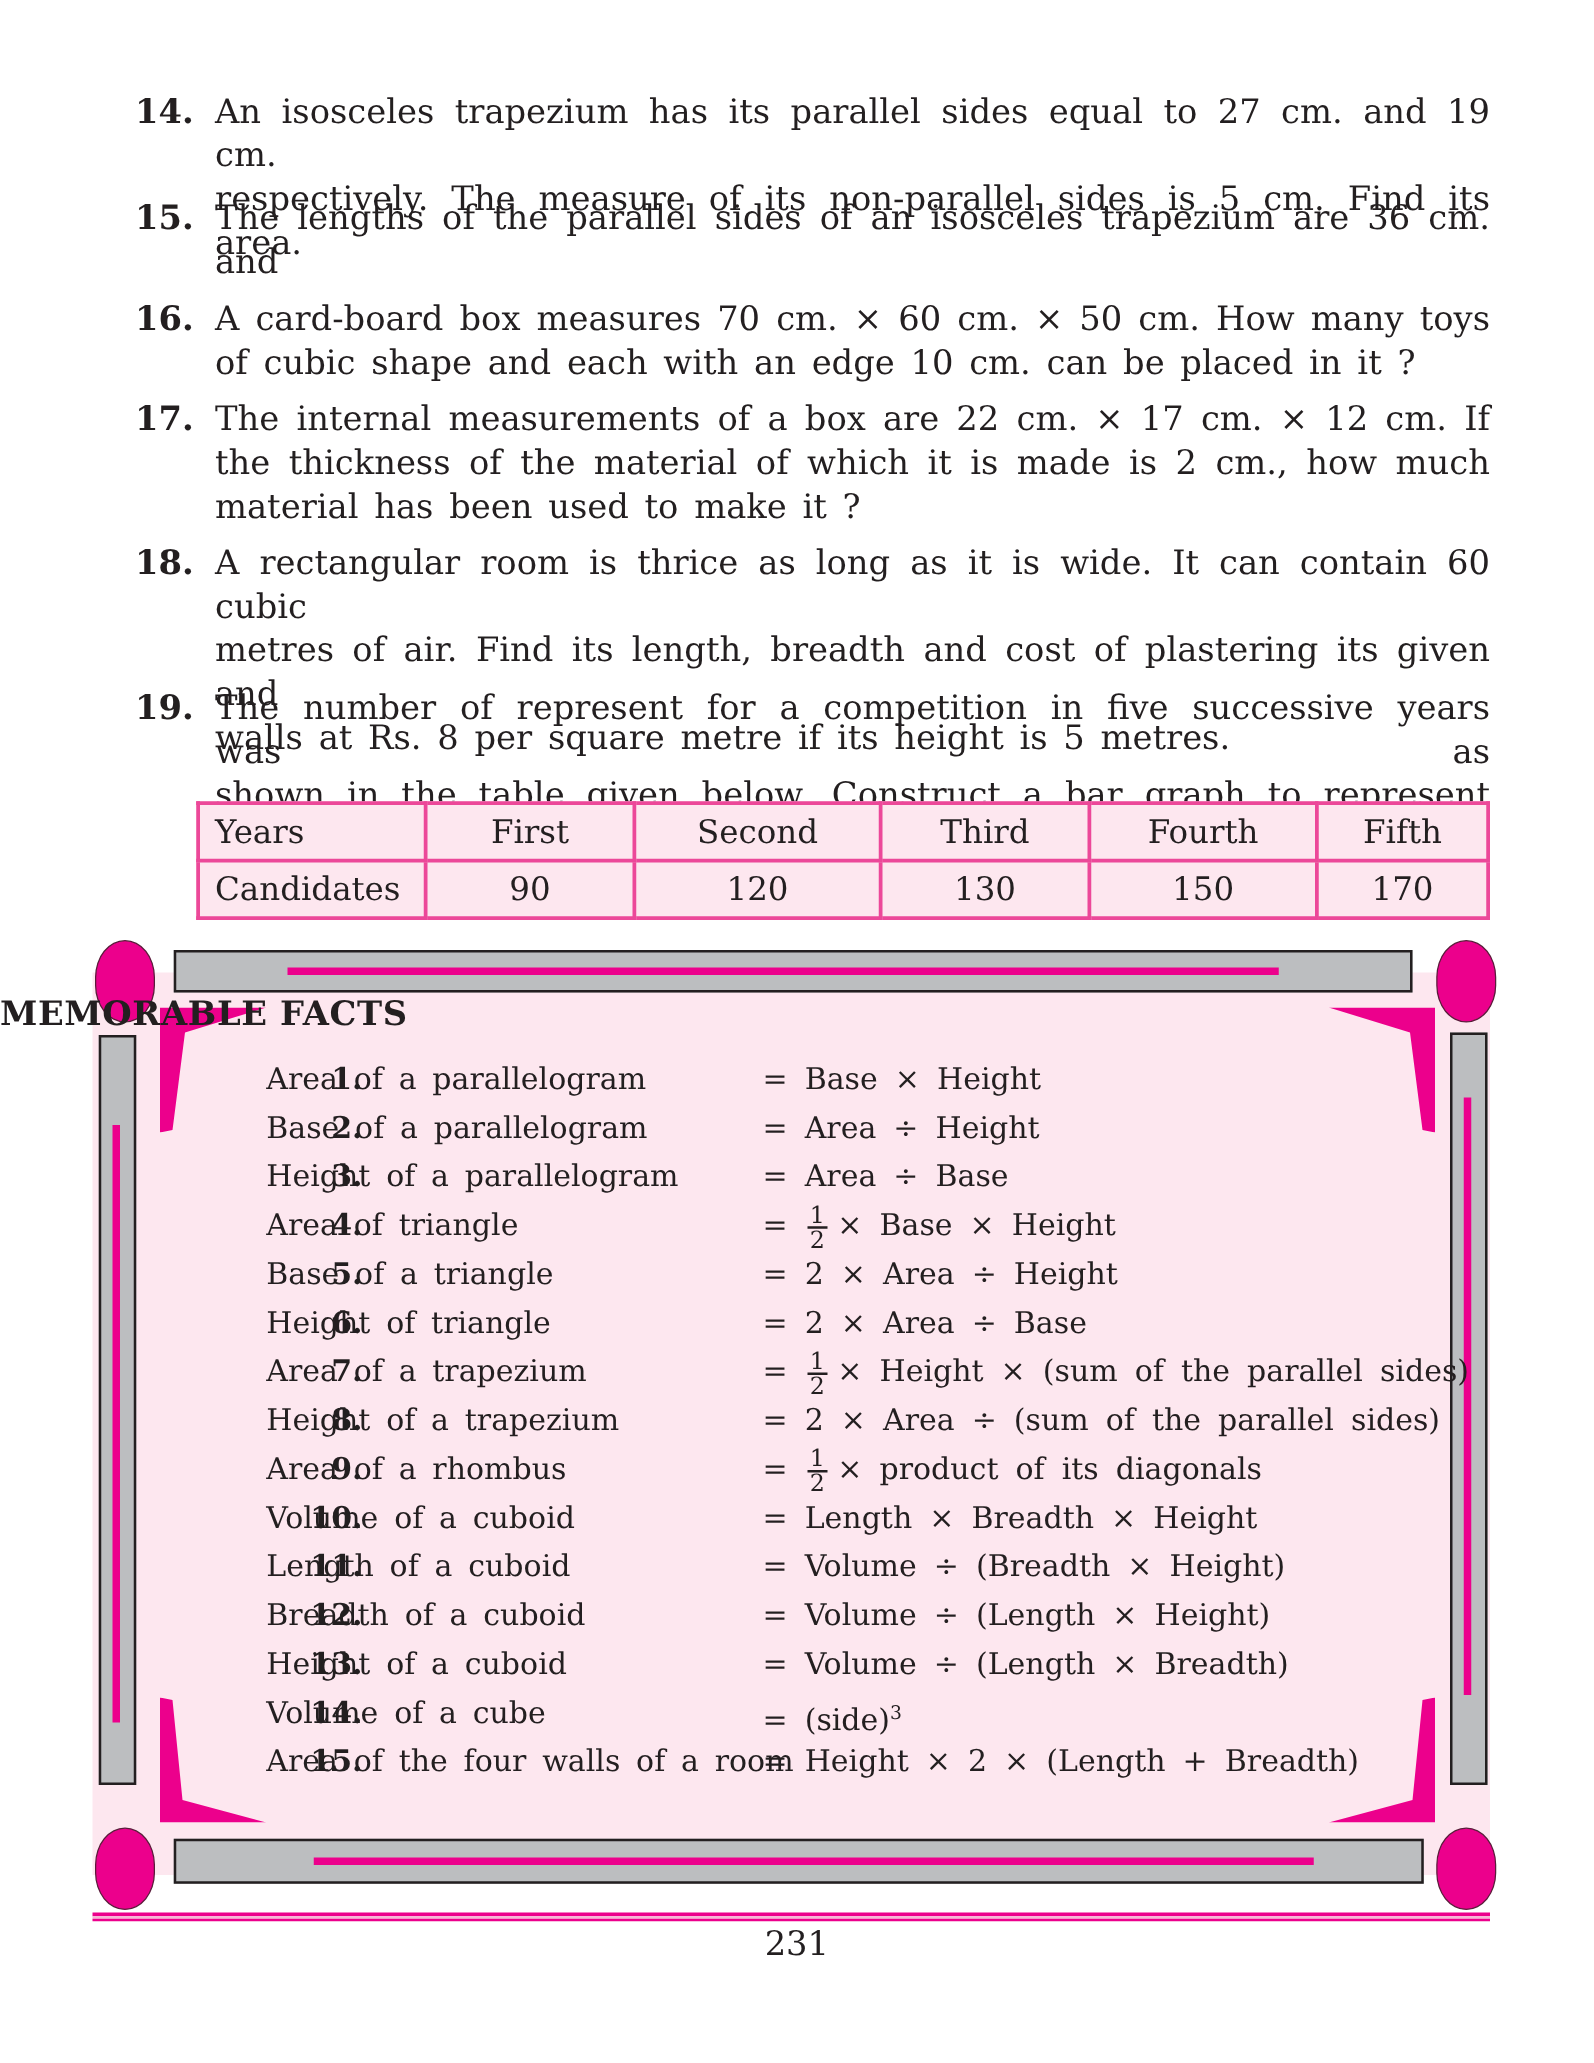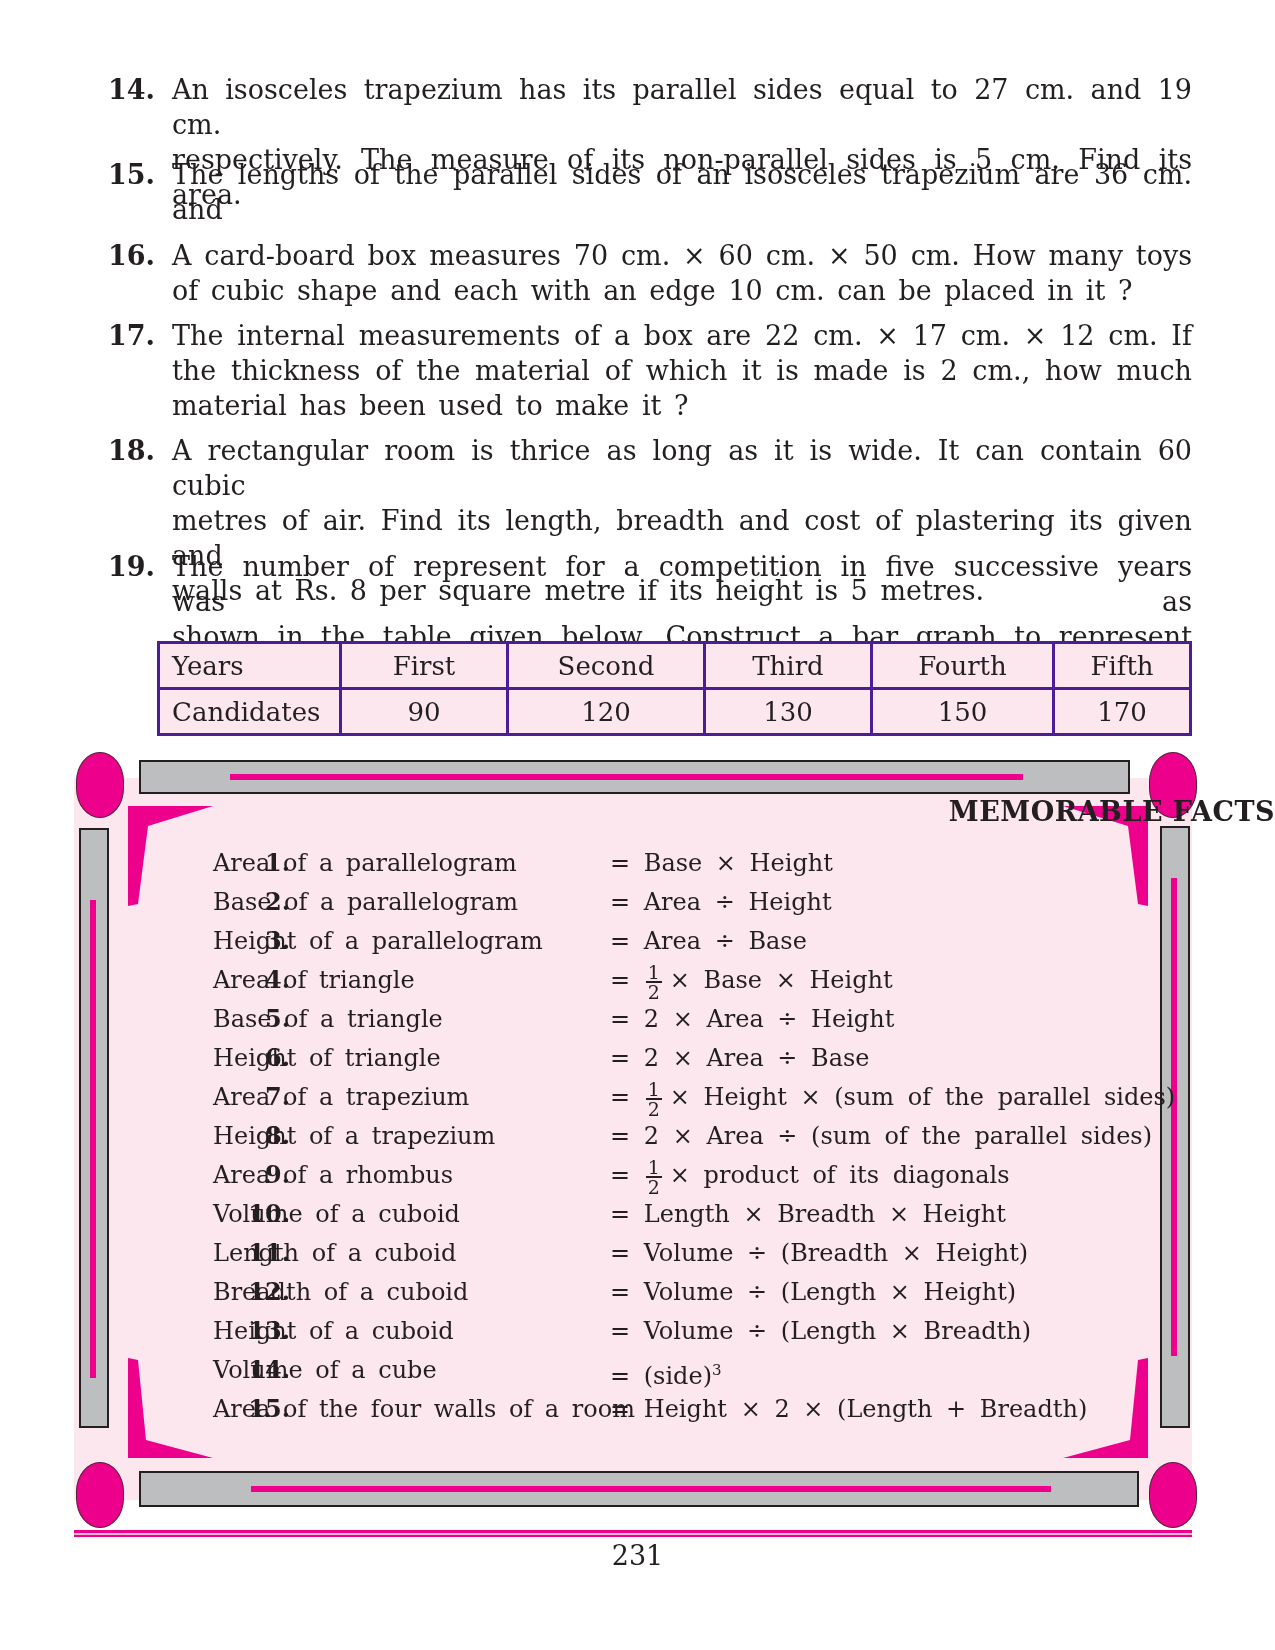--- a/index.html
+++ b/index.html
@@ -5,34 +5,34 @@
   html, body { margin: 0; padding: 0; background: #ffffff; }
   body { width: 1275px; height: 1650px; position: relative; overflow: hidden;
          font-family: "DejaVu Serif", "Liberation Serif", serif; color: #231f20; }
   .q { position: absolute; left: 108px; width: 1084px; font-size: 27px; line-height: 35px; }
   .q .num { position: absolute; left: 0; top: 0; font-weight: bold; }
   .q .txt { margin-left: 64px; text-align: justify; text-align-last: left; word-spacing: 4px; }
   .q .txt.full { text-align-last: justify; }
 
   table.data { position: absolute; left: 157px; top: 641px; width: 1035px; border-collapse: collapse;
                background: #fde7ef; font-size: 26px; }
-  table.data td { border: 3px solid #4c1d95; height: 43px; padding: 0 12px; text-align: center; }
+  table.data td { border: 3px solid #ec4899; height: 43px; padding: 0 12px; text-align: center; }
   table.data td.hd { text-align: left; width: 155px; }
   .c1 { width: 140px; } .c2 { width: 170px; margin-top: 12px; } .c3 { width: 140px; } .c4 { width: 155px; }
 
   .panel { position: absolute; left: 74px; top: 778px; width: 1118px; height: 722px; background: #fde7ef; }
   .hbar { position: absolute; background: #bcbec0; border: 2px solid #231f20; box-sizing: border-box; }
   .hbar .stripe { position: absolute; height: 6px; background: #ec008c; }
   .vbar { position: absolute; background: #bcbec0; border: 2px solid #231f20; box-sizing: border-box; width: 30px; }
   .vbar .stripe { position: absolute; width: 6px; left: 9px; background: #ec008c; }
   .knob { position: absolute; width: 48px; height: 66px; border-radius: 50% / 45%; background: #ec008c;
           border: 1.5px solid #5a1c3a; box-sizing: border-box; }
   .corner { position: absolute; }
 
-  .title { position: absolute; left: 0; width: 1275px; top: 796px; text-align: right;
+  .title { position: absolute; left: 0; width: 1275px; top: 796px; text-align: left;
            font-size: 27px; font-weight: bold; letter-spacing: 0.5px; }
   .fact { position: absolute; left: 148px; width: 1000px; font-size: 24px; height: 38px; line-height: 38px; }
   .fact .fn { position: absolute; right: 858px; font-weight: bold; text-align: right; }
   .fact .fl { position: absolute; left: 65px; word-spacing: 5px; }
   .fact .fr { position: absolute; left: 462px; word-spacing: 6px; white-space: nowrap; }
   .frac { display: inline-block; vertical-align: middle; text-align: center; font-size: 19px; line-height: 18px; margin: 0 8px 0 2px; }
   .frac .n { display: block; border-bottom: 2px solid #231f20; padding: 0 2px; }
   .frac .d { display: block; }
   sup { font-size: 15px; }
 

